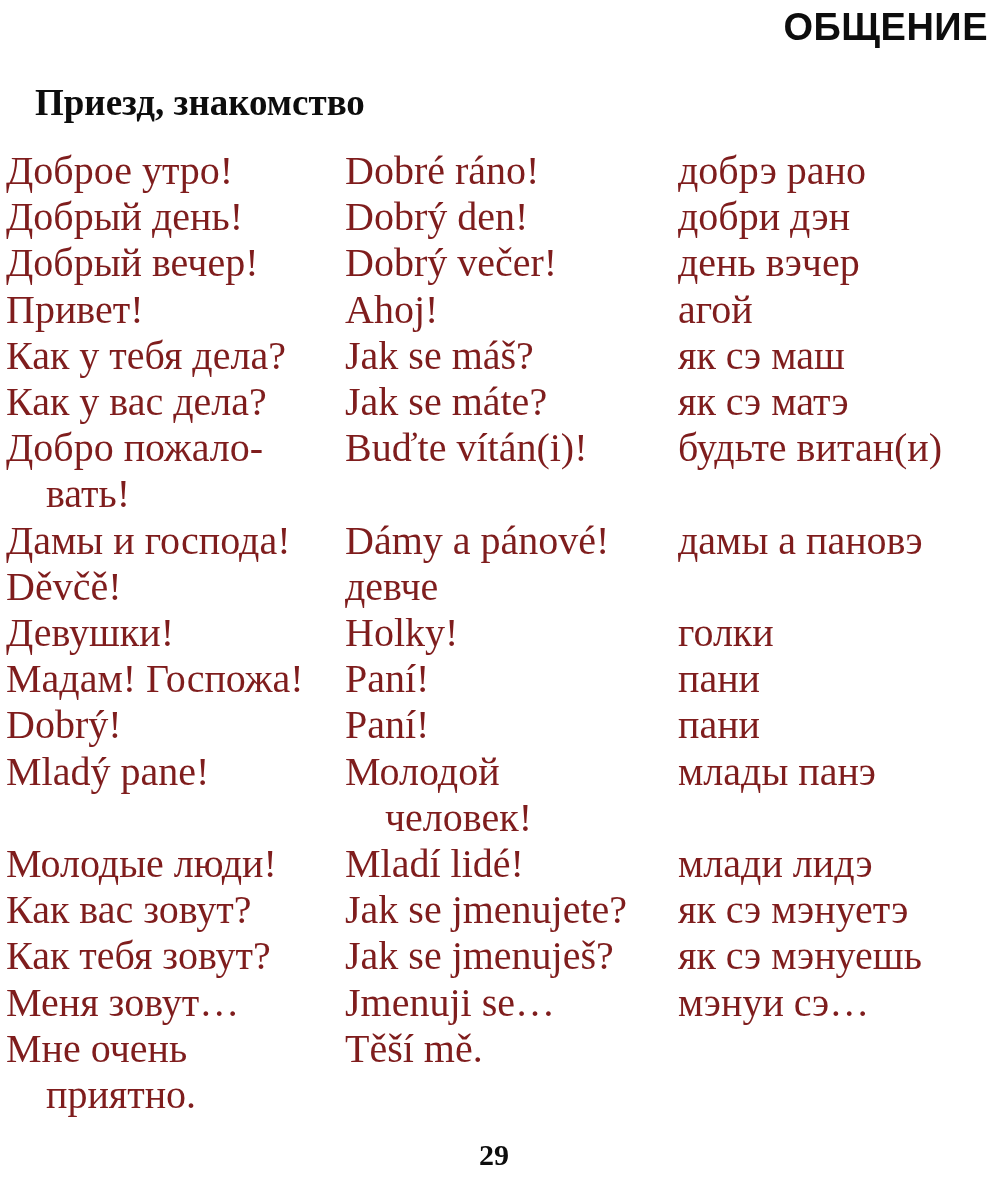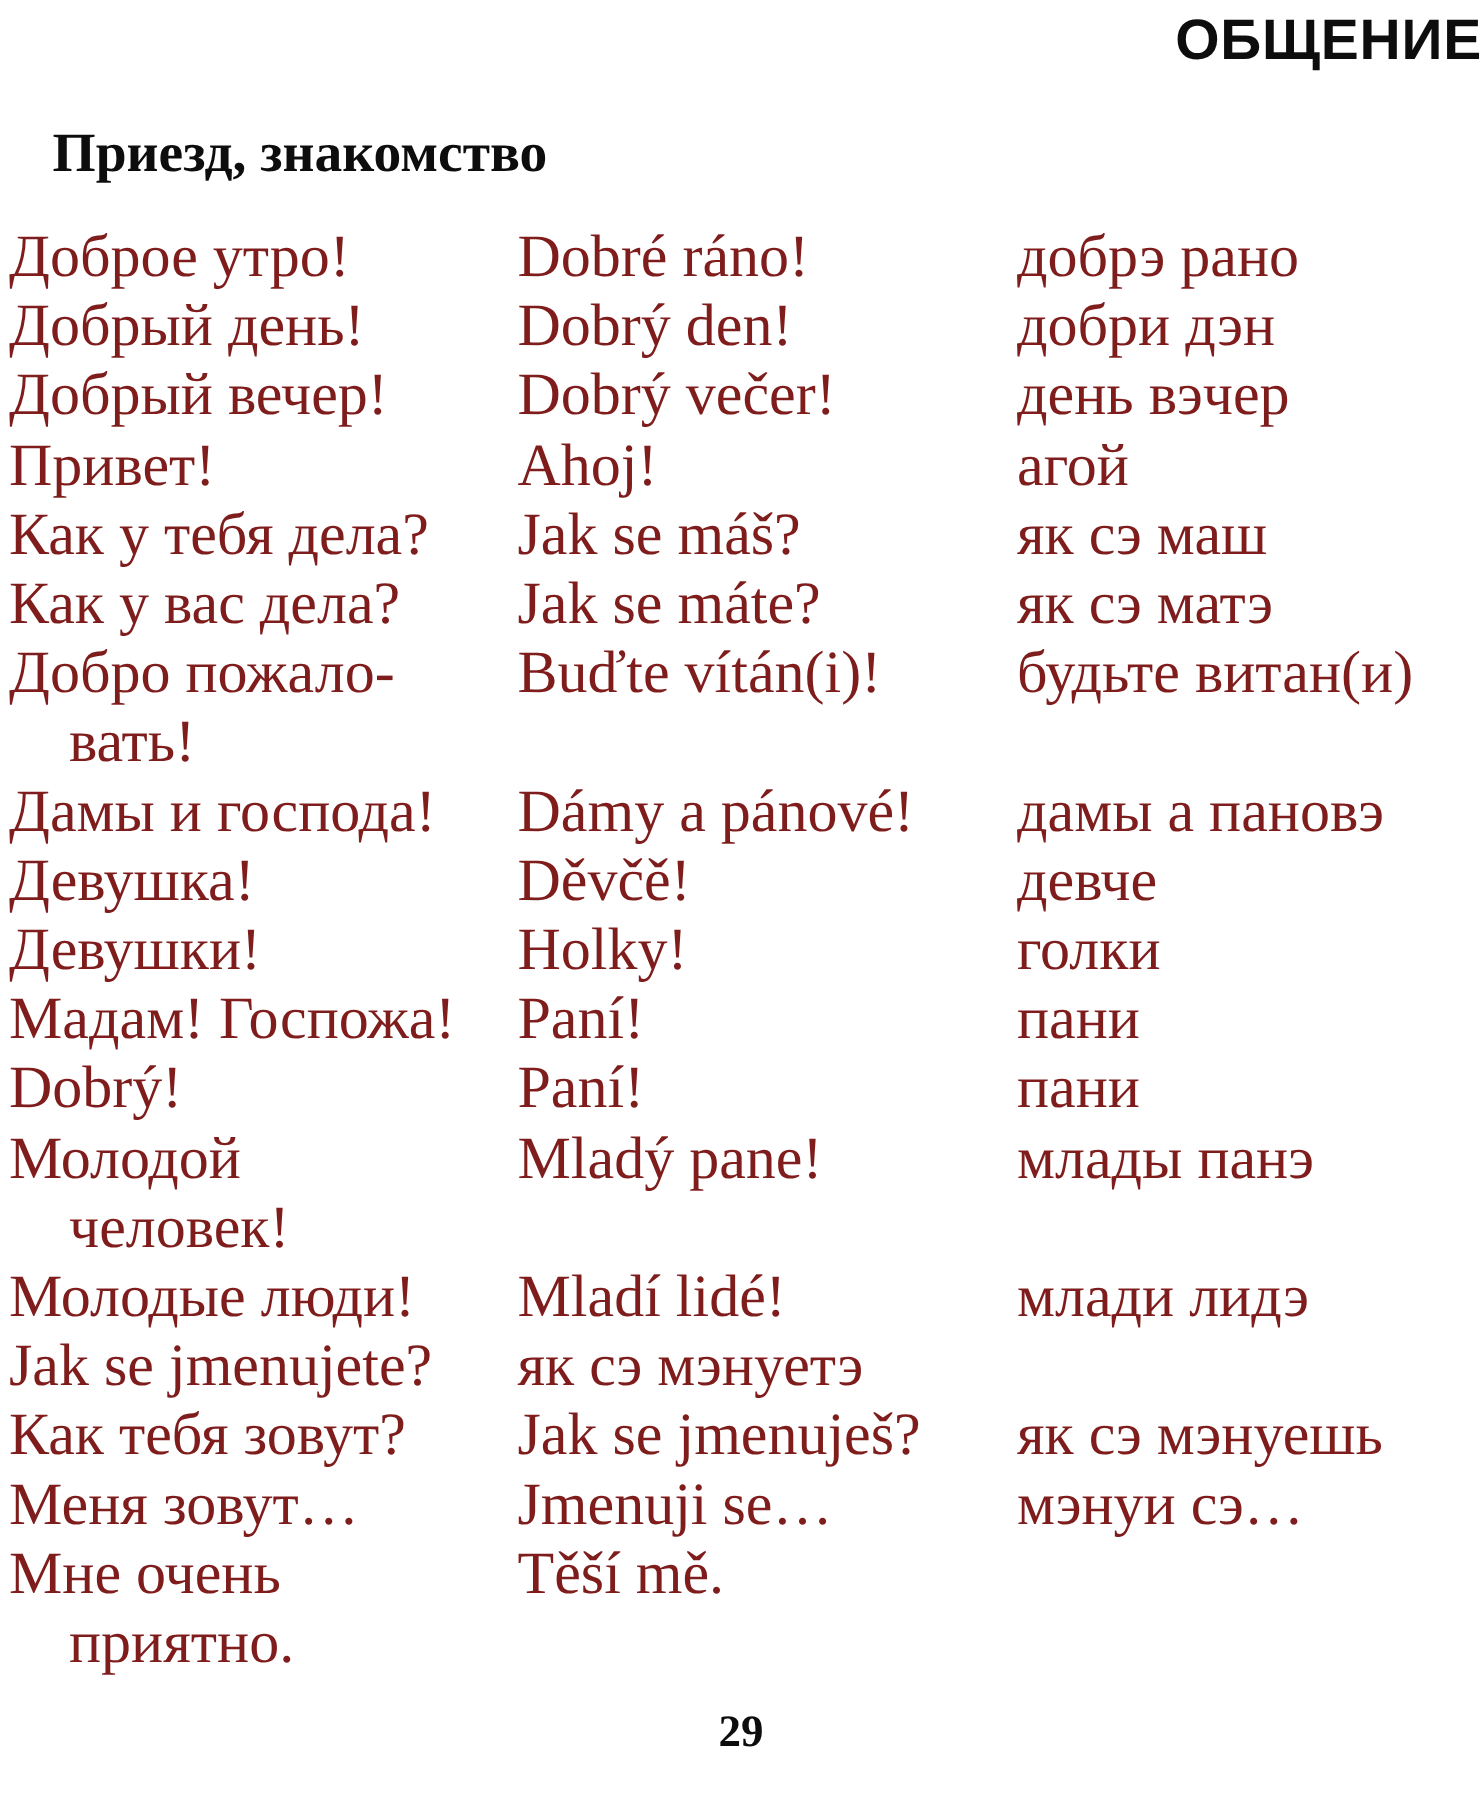--- a/index.html
+++ b/index.html
@@ -124,21 +124,20 @@
     <div class="cell tr">будьте витан(и)</div>
   </div>
 
   <div class="row">
     <div class="cell ru">Дамы и господа!</div>
     <div class="cell cz">Dámy a pánové!</div>
     <div class="cell tr">дамы а пановэ</div>
   </div>
 
   <div class="row">
-    <div class="cell ru">Девушка!</div>
     <div class="cell cz">Děvčě!</div>
     <div class="cell tr">девче</div>
   </div>
 
   <div class="row">
     <div class="cell ru">Девушки!</div>
     <div class="cell cz">Holky!</div>
     <div class="cell tr">голки</div>
   </div>
 
@@ -148,33 +147,34 @@
     <div class="cell tr">пани</div>
   </div>
 
   <div class="row">
     <div class="cell ru">Dobrý!</div>
     <div class="cell cz">Paní!</div>
     <div class="cell tr">пани</div>
   </div>
 
   <div class="row">
+    <div class="cell cz">Mladý pane!</div>
     <div class="cell ru">Молодой
     человек!</div>
-    <div class="cell cz">Mladý pane!</div>
     <div class="cell tr">млады панэ</div>
   </div>
 
   <div class="row">
     <div class="cell ru">Молодые люди!</div>
     <div class="cell cz">Mladí lidé!</div>
     <div class="cell tr">млади лидэ</div>
   </div>
 
   <div class="row">
+    <div class="cell ru">Как вас зовут?</div>
     <div class="cell cz">Jak se jmenujete?</div>
     <div class="cell tr">як сэ мэнуетэ</div>
   </div>
 
   <div class="row">
     <div class="cell ru">Как тебя зовут?</div>
     <div class="cell cz">Jak se jmenuješ?</div>
     <div class="cell tr">як сэ мэнуешь</div>
   </div>
 

